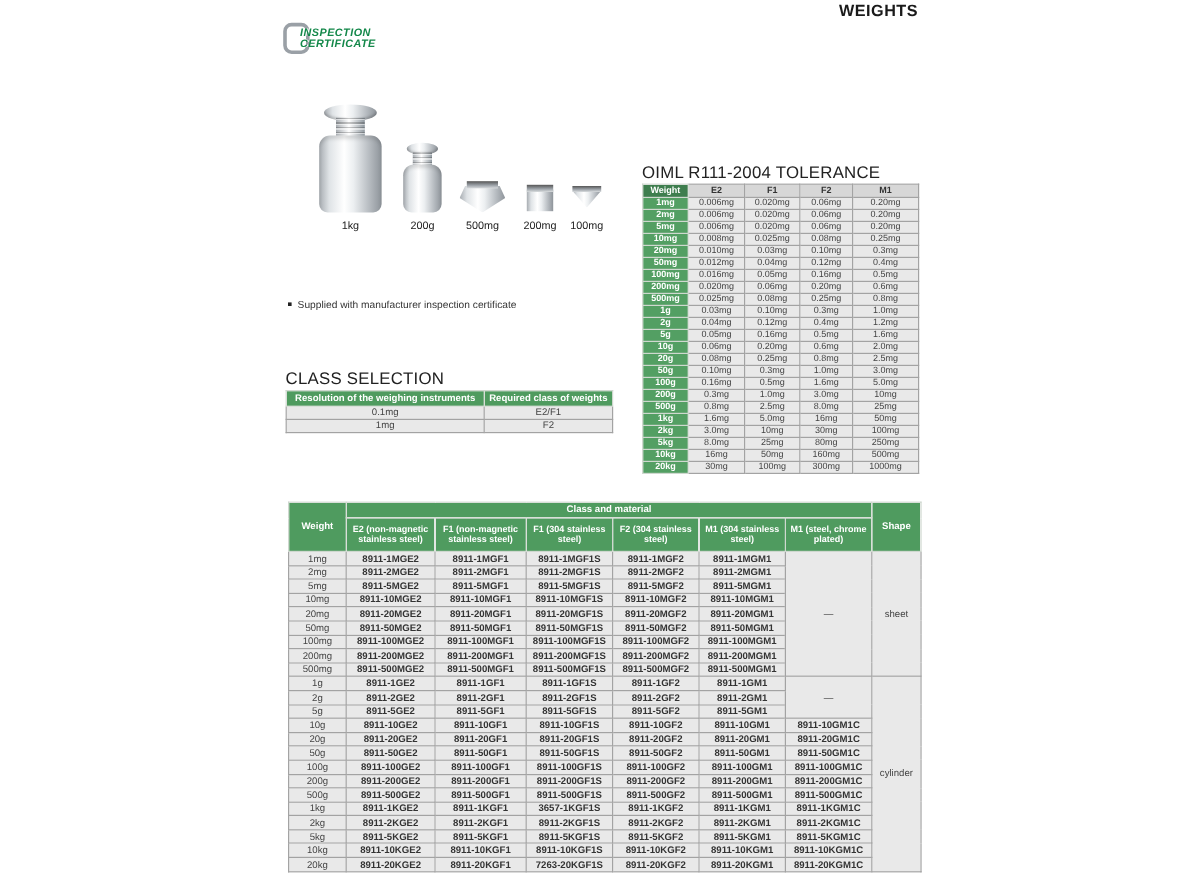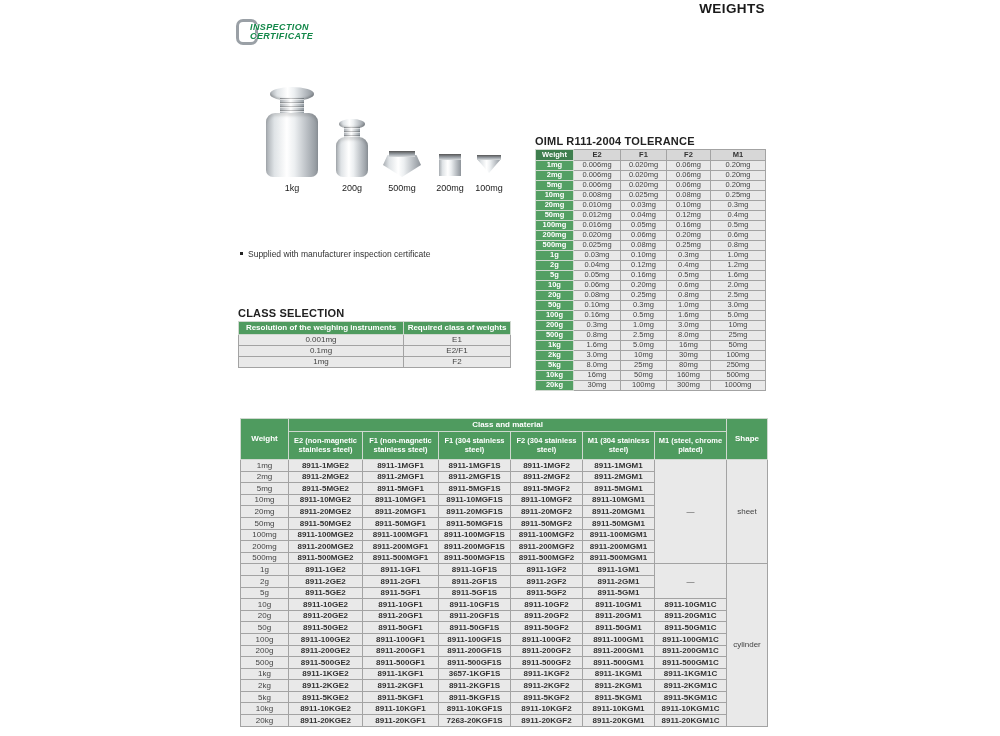--- a/index.html
+++ b/index.html
@@ -16,21 +16,21 @@
   .figure { position:absolute; left:260px; top:85px; width:260px; height:112px; }
   .weight-item { position:absolute; }
   .metal { background:linear-gradient(90deg,#a7acb1 0%,#dfe3e6 16%,#ffffff 40%,#eceff1 55%,#b7bcc1 80%,#8e949a 100%); }
   .cap { position:absolute; border-radius:50%; box-shadow:inset 0 -2px 2px rgba(0,0,0,.18); }
   .neck { position:absolute; background-image:repeating-linear-gradient(180deg, rgba(0,0,0,.22) 0 1px, rgba(255,255,255,.5) 1px 2px, transparent 2px 4px), linear-gradient(90deg,#a7acb1,#fff 45%,#9099a0); }
   .body-cyl { position:absolute; border-radius:9px 9px 7px 7px; box-shadow:inset 0 3px 3px rgba(0,0,0,.12); }
   .sheet-bar { position:absolute; background:linear-gradient(180deg,#555 0%,#9aa0a6 55%,#d9dcde 100%); }
   .w-label { position:absolute; top:98px; text-align:center; font-size:9px; color:#222; }
 
   
-  .sec-title { font-size:11px; font-weight:bold; color:#222; margin-bottom:2px; letter-spacing:.2px; }
+  .sec-title { font-size:14px; font-weight:normal; color:#222; margin-bottom:2px; letter-spacing:.2px; }
   table { border-collapse:collapse; table-layout:fixed; }
   td, th { border:1px solid #a3a3a3; text-align:center; vertical-align:middle; padding:0 1px; line-height:1.15; overflow:hidden; }
   .green { background:#4f9b5f; color:#fff; font-weight:bold; border-color:#cfd8cf; }
   .dkgreen { background:#3e7e4e; color:#fff; font-weight:bold; border-color:#cfd8cf; }
   .grayhead { background:#d7d7d7; color:#333; font-weight:bold; }
   .cell { background:#e9e9e9; color:#444; }
 
   
   .tol-sec { position:absolute; left:535px; top:135px; width:231px; }
   .tol-table { width:230px; font-size:7.5px; }
@@ -301,24 +301,20 @@
         <col style="width:165px">
         <col style="width:107px">
       </colgroup>
     <thead>
       <tr>
         <th class="green">Resolution of the weighing instruments</th>
         <th class="green">Required class of weights</th>
       </tr>
     </thead>
     <tbody>
-        <tr>
-          <td class="cell">0.001mg</td>
-          <td class="cell">E1</td>
-        </tr>
         <tr>
           <td class="cell">0.1mg</td>
           <td class="cell">E2/F1</td>
         </tr>
         <tr>
           <td class="cell">1mg</td>
           <td class="cell">F2</td>
         </tr>
       </tbody>
   </table>

